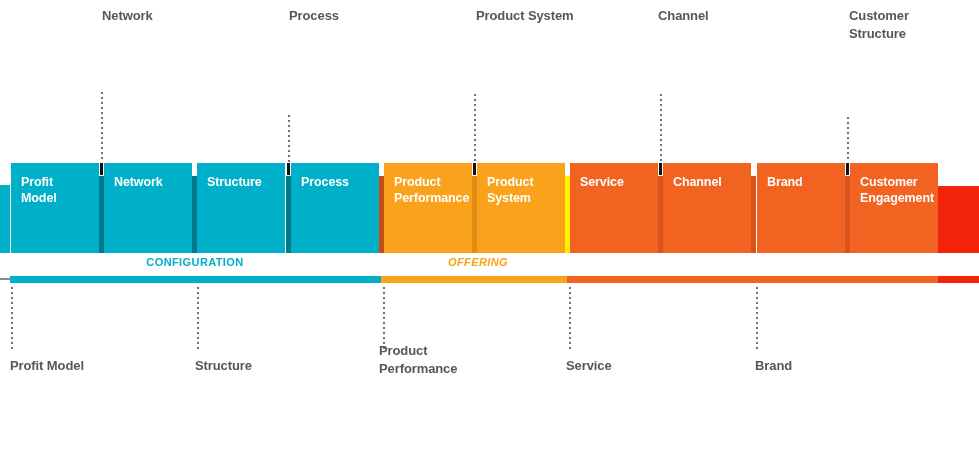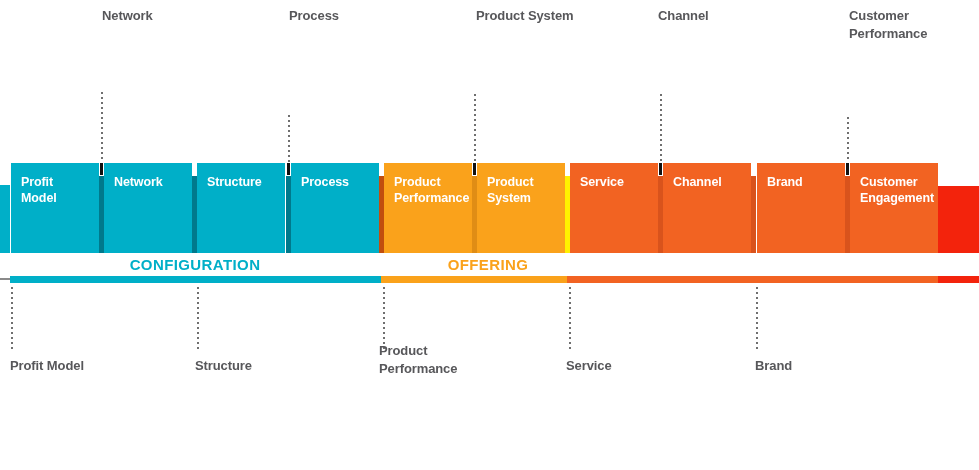--- a/index.html
+++ b/index.html
@@ -20,35 +20,35 @@
   .block{
     position:absolute;top:163px;width:88px;height:90px;box-sizing:border-box;
     padding:11px 8px 0 10px;color:#ffffff;font-weight:bold;font-size:12.5px;line-height:1.28;
     letter-spacing:-0.1px;
   }
   .gap-strip{position:absolute;top:176px;width:5px;height:77px;}
   .edge-strip{position:absolute;}
   .bar-seg{position:absolute;top:276px;height:7px;}
   .cat-label{
     position:absolute;top:256px;width:200px;text-align:center;font-weight:bold;
-    font-size:15px;letter-spacing:0.4px;
+    font-size:11px;letter-spacing:0.4px;
   }
   .baseline-stub{position:absolute;background:#8a8a8a;}
 </style>
 </head>
 <body>
 
 <div id="canvas">
 
   <div class="gray-label" style="left:102px;top:7px;">Network</div>
   <div class="gray-label" style="left:289px;top:7px;">Process</div>
   <div class="gray-label" style="left:476px;top:7px;">Product System</div>
   <div class="gray-label" style="left:658px;top:7px;">Channel</div>
   <div class="gray-label" style="left:849px;top:7px;width:95px;">Customer
-Performance</div>
+Structure</div>
 
   <div class="dotted-v" style="left:101px;top:92px;height:70px;"></div>
   <div class="dotted-v" style="left:288px;top:115px;height:47px;"></div>
   <div class="dotted-v" style="left:474px;top:94px;height:68px;"></div>
   <div class="dotted-v" style="left:660px;top:94px;height:68px;"></div>
   <div class="dotted-v" style="left:847px;top:117px;height:45px;"></div>
 
   <div class="tick" style="left:100px;top:163px;height:12px;"></div>
   <div class="tick" style="left:287px;top:163px;height:12px;"></div>
   <div class="tick" style="left:473px;top:163px;height:12px;"></div>
@@ -73,21 +73,21 @@
   <div class="block" style="left: 197px; background-color: rgb(0, 175, 200);">Structure</div>
   <div class="block" style="left: 291px; background-color: rgb(0, 175, 200);">Process</div>
   <div class="block" style="left: 384px; background-color: rgb(250, 162, 27);">Product Performance</div>
   <div class="block" style="left: 477px; background-color: rgb(250, 162, 27);">Product System</div>
   <div class="block" style="left: 570px; background-color: rgb(242, 99, 34);">Service</div>
   <div class="block" style="left: 663px; background-color: rgb(242, 99, 34);">Channel</div>
   <div class="block" style="left: 757px; background-color: rgb(242, 99, 34);">Brand</div>
   <div class="block" style="left: 850px; background-color: rgb(242, 99, 34);">Customer Engagement</div>
 
   <div class="cat-label" style="left: 95px; color: rgb(0, 175, 200);">CONFIGURATION</div>
-  <div class="cat-label" style="left: 388px; color: rgb(250, 162, 27);">OFFERING</div>
+  <div class="cat-label" style="left: 378px; color: rgb(250, 162, 27); font-style: italic;">OFFERING</div>
 
   <div class="baseline-stub" style="left:0;top:278px;width:10px;height:2px;"></div>
   <div class="bar-seg" style="left: 10px; width: 371px; background-color: rgb(0, 175, 200);"></div>
   <div class="bar-seg" style="left: 381px; width: 186px; background-color: rgb(250, 162, 27);"></div>
   <div class="bar-seg" style="left: 567px; width: 371px; background-color: rgb(242, 99, 34);"></div>
   <div class="bar-seg" style="left: 938px; width: 41px; background-color: rgb(243, 35, 12);"></div>
 
   <div class="dotted-v" style="left:11px;top:287px;height:65px;"></div>
   <div class="dotted-v" style="left:197px;top:287px;height:65px;"></div>
   <div class="dotted-v" style="left:383px;top:287px;height:65px;"></div>

